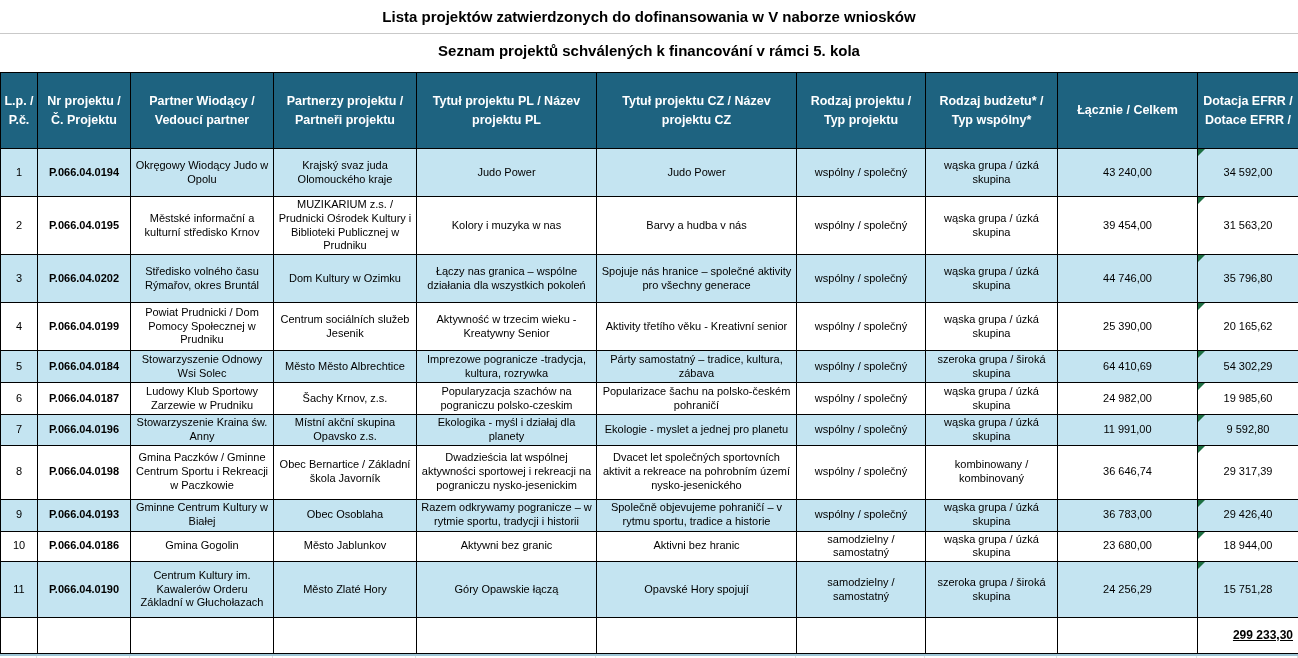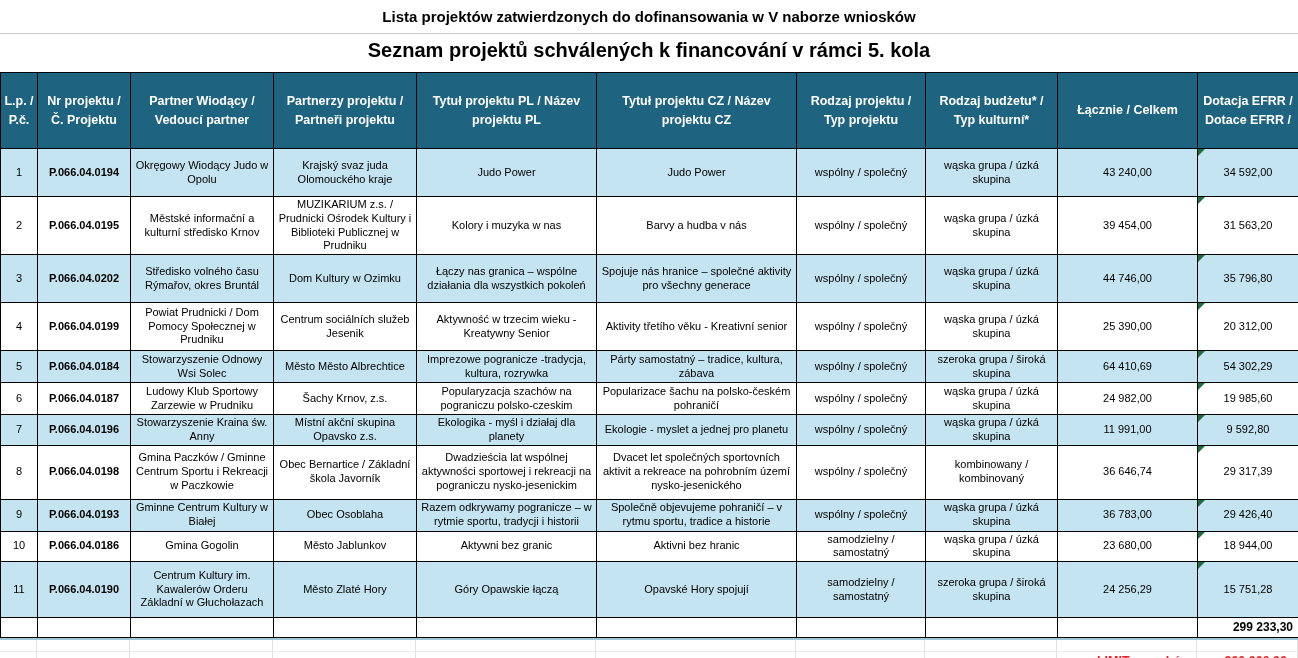--- a/index.html
+++ b/index.html
@@ -1,20 +1,20 @@
 <!DOCTYPE html>
 <html><head>
 <meta charset="utf-8">
 <style>
   html,body{margin:0;padding:0;background:#fff;}
   .page{width:1298px;height:658px;position:relative;overflow:hidden;background:#fff;
         font-family:"Liberation Sans",sans-serif;color:#000;}
   .title-row1{height:33px;border-bottom:1px solid #c9c9c9;display:flex;align-items:center;justify-content:center;
         font-size:15px;font-weight:bold;}
-  .title-row2{height:32px;display:flex;align-items:center;justify-content:center;font-size:20px;font-weight:bold;}
+  .title-row2{height:32px;display:flex;align-items:center;justify-content:center;font-size:15px;font-weight:bold;}
   .title-gap{height:6px;}
   table.grid{border-collapse:collapse;table-layout:fixed;width:1298px;}
   table.grid th, table.grid td{border:1px solid #000;box-sizing:border-box;overflow:hidden;
         padding:1px 3px;text-align:center;vertical-align:middle;}
   table.grid th{background:#1E6380;color:#fff;font-size:12.5px;font-weight:bold;height:76px;line-height:1.5;}
   table.grid td{font-size:11px;line-height:1.25;position:relative;background:#fff;}
   tr.shaded td{background:#C4E4F1;}
   td.b{font-weight:bold;}
   .tri{position:absolute;top:0;left:0;width:0;height:0;
        border-top:7px solid #1D6F42;border-right:7px solid transparent;}
@@ -54,21 +54,21 @@
       </colgroup>
     <thead>
         <tr id="head-row">
           <th>L.p. / P.č.</th>
           <th>Nr projektu / Č. Projektu</th>
           <th>Partner Wiodący / Vedoucí partner</th>
           <th>Partnerzy projektu / Partneři projektu</th>
           <th>Tytuł projektu PL / Název projektu PL</th>
           <th>Tytuł projektu CZ / Název projektu CZ</th>
           <th>Rodzaj projektu / Typ projektu</th>
-          <th>Rodzaj budżetu* / Typ kulturní*</th>
+          <th>Rodzaj budżetu* / Typ wspólny*</th>
           <th>Łącznie / Celkem</th>
           <th>Dotacja EFRR / Dotace EFRR /</th>
         </tr>
       </thead>
     <tbody id="rows">
         <tr class="shaded" style="height: 48px;">
           <td><span>1</span></td>
           <td class="b"><span>P.066.04.0194</span></td>
           <td><span>Okręgowy Wiodący Judo w Opolu</span></td>
           <td><span>Krajský svaz juda Olomouckého kraje</span></td>
@@ -106,21 +106,21 @@
         <tr class="" style="height: 48px;">
           <td><span>4</span></td>
           <td class="b"><span>P.066.04.0199</span></td>
           <td><span>Powiat Prudnicki / Dom Pomocy Społecznej w Prudniku</span></td>
           <td><span>Centrum sociálních služeb Jesenik</span></td>
           <td><span>Aktywność w trzecim wieku - Kreatywny Senior</span></td>
           <td><span>Aktivity třetího věku - Kreativní senior</span></td>
           <td><span>wspólny / společný</span></td>
           <td><span>wąska grupa / úzká skupina</span></td>
           <td><span>25 390,00</span></td>
-          <td><span class="tri"></span><span>20 312,00</span></td>
+          <td><span class="tri"></span><span>20 165,62</span></td>
         </tr>
         <tr class="shaded" style="height: 32px;">
           <td><span>5</span></td>
           <td class="b"><span>P.066.04.0184</span></td>
           <td><span>Stowarzyszenie Odnowy Wsi Solec</span></td>
           <td><span>Město Město Albrechtice</span></td>
           <td><span>Imprezowe pogranicze -tradycja, kultura, rozrywka</span></td>
           <td><span>Párty samostatný – tradice, kultura, zábava</span></td>
           <td><span>wspólny / společný</span></td>
           <td><span>szeroka grupa / široká skupina</span></td>
@@ -192,21 +192,21 @@
           <td class="b"><span>P.066.04.0190</span></td>
           <td><span>Centrum Kultury im. Kawalerów Orderu Základní w Głuchołazach</span></td>
           <td><span>Město Zlaté Hory</span></td>
           <td><span>Góry Opawskie łączą</span></td>
           <td><span>Opavské Hory spojují</span></td>
           <td><span>samodzielny / samostatný</span></td>
           <td><span>szeroka grupa / široká skupina</span></td>
           <td><span>24 256,29</span></td>
           <td><span class="tri"></span><span>15 751,28</span></td>
         </tr>
-        <tr class=" total-row" style="height: 20px;">
+        <tr class=" total-row" style="height: 36px; text-decoration: underline;">
           <td><span></span></td>
           <td class="b"><span></span></td>
           <td><span></span></td>
           <td><span></span></td>
           <td><span></span></td>
           <td><span></span></td>
           <td><span></span></td>
           <td><span></span></td>
           <td><span></span></td>
           <td class="amt-total"><span>299 233,30</span></td>

